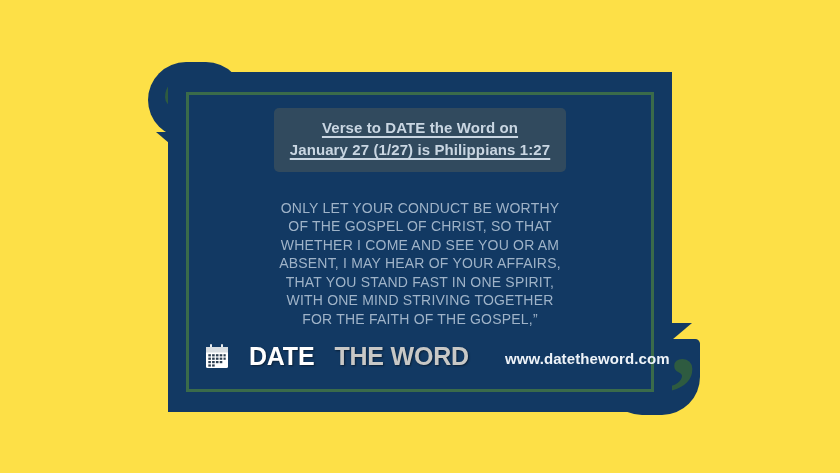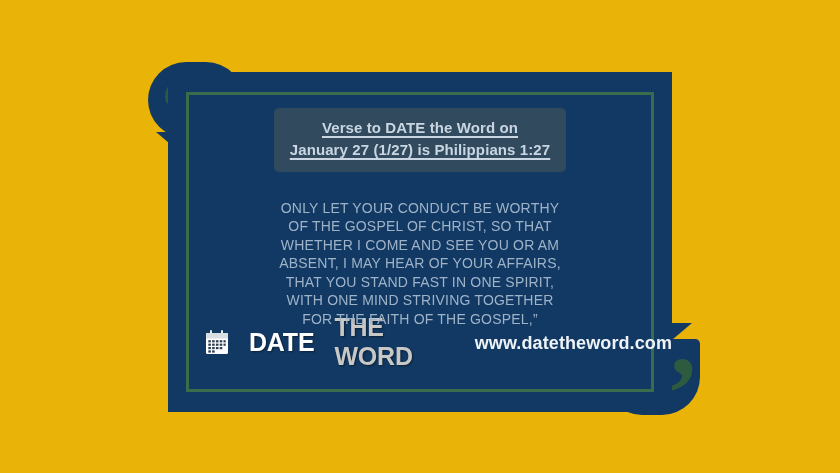--- a/index.html
+++ b/index.html
@@ -12,21 +12,21 @@
     background: #0a2a4e;
     font-family: "Liberation Sans", sans-serif;
     overflow: hidden;
     position: relative;
   }
 
   
   #stage {
     position: absolute;
     inset: 0;
-    background: #eab308;
+    background: #fde047;
   }
 
   
   .quote-bubble {
     position: absolute;
     background: #123963;
     z-index: 1;
   }
   #open-quote-bubble {
     left: 148px;
@@ -171,21 +171,21 @@
   #brand-theword {
     color: #c8c8c6;
     font-size: 25px;
     font-weight: 700;
     letter-spacing: -0.2px;
     margin-left: 8px;
     text-shadow: 1px 1px 2px rgba(0,0,0,0.45);
   }
   #brand-url {
     color: #eef3f8;
-    font-size: 18px;
+    font-size: 15px;
     font-weight: 700;
     letter-spacing: 0.1px;
     margin-left: 24px;
     margin-top: 3px;
   }
 </style>
 </head>
 <body>
 
 <div id="stage">

